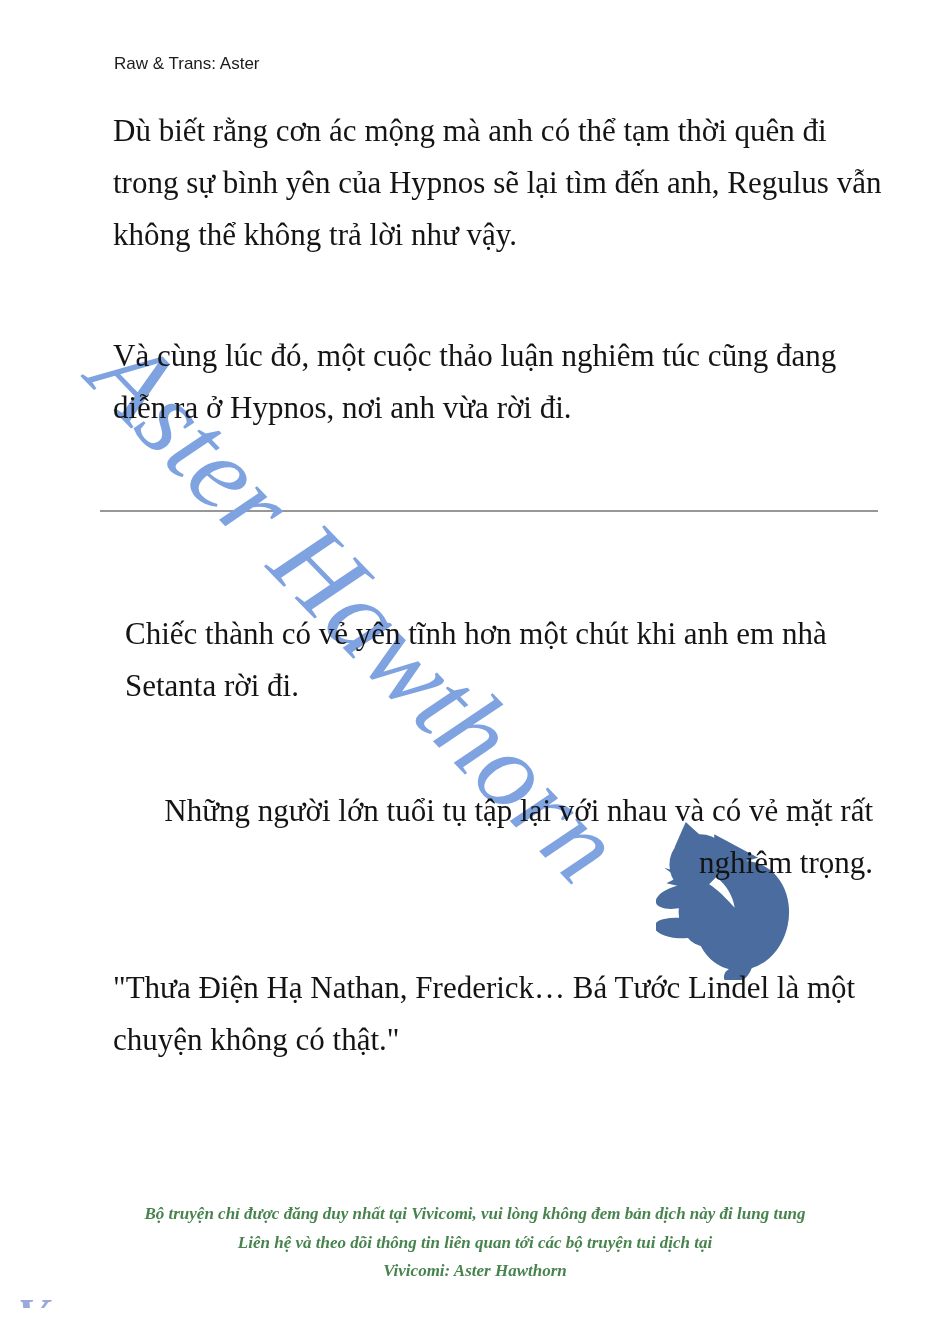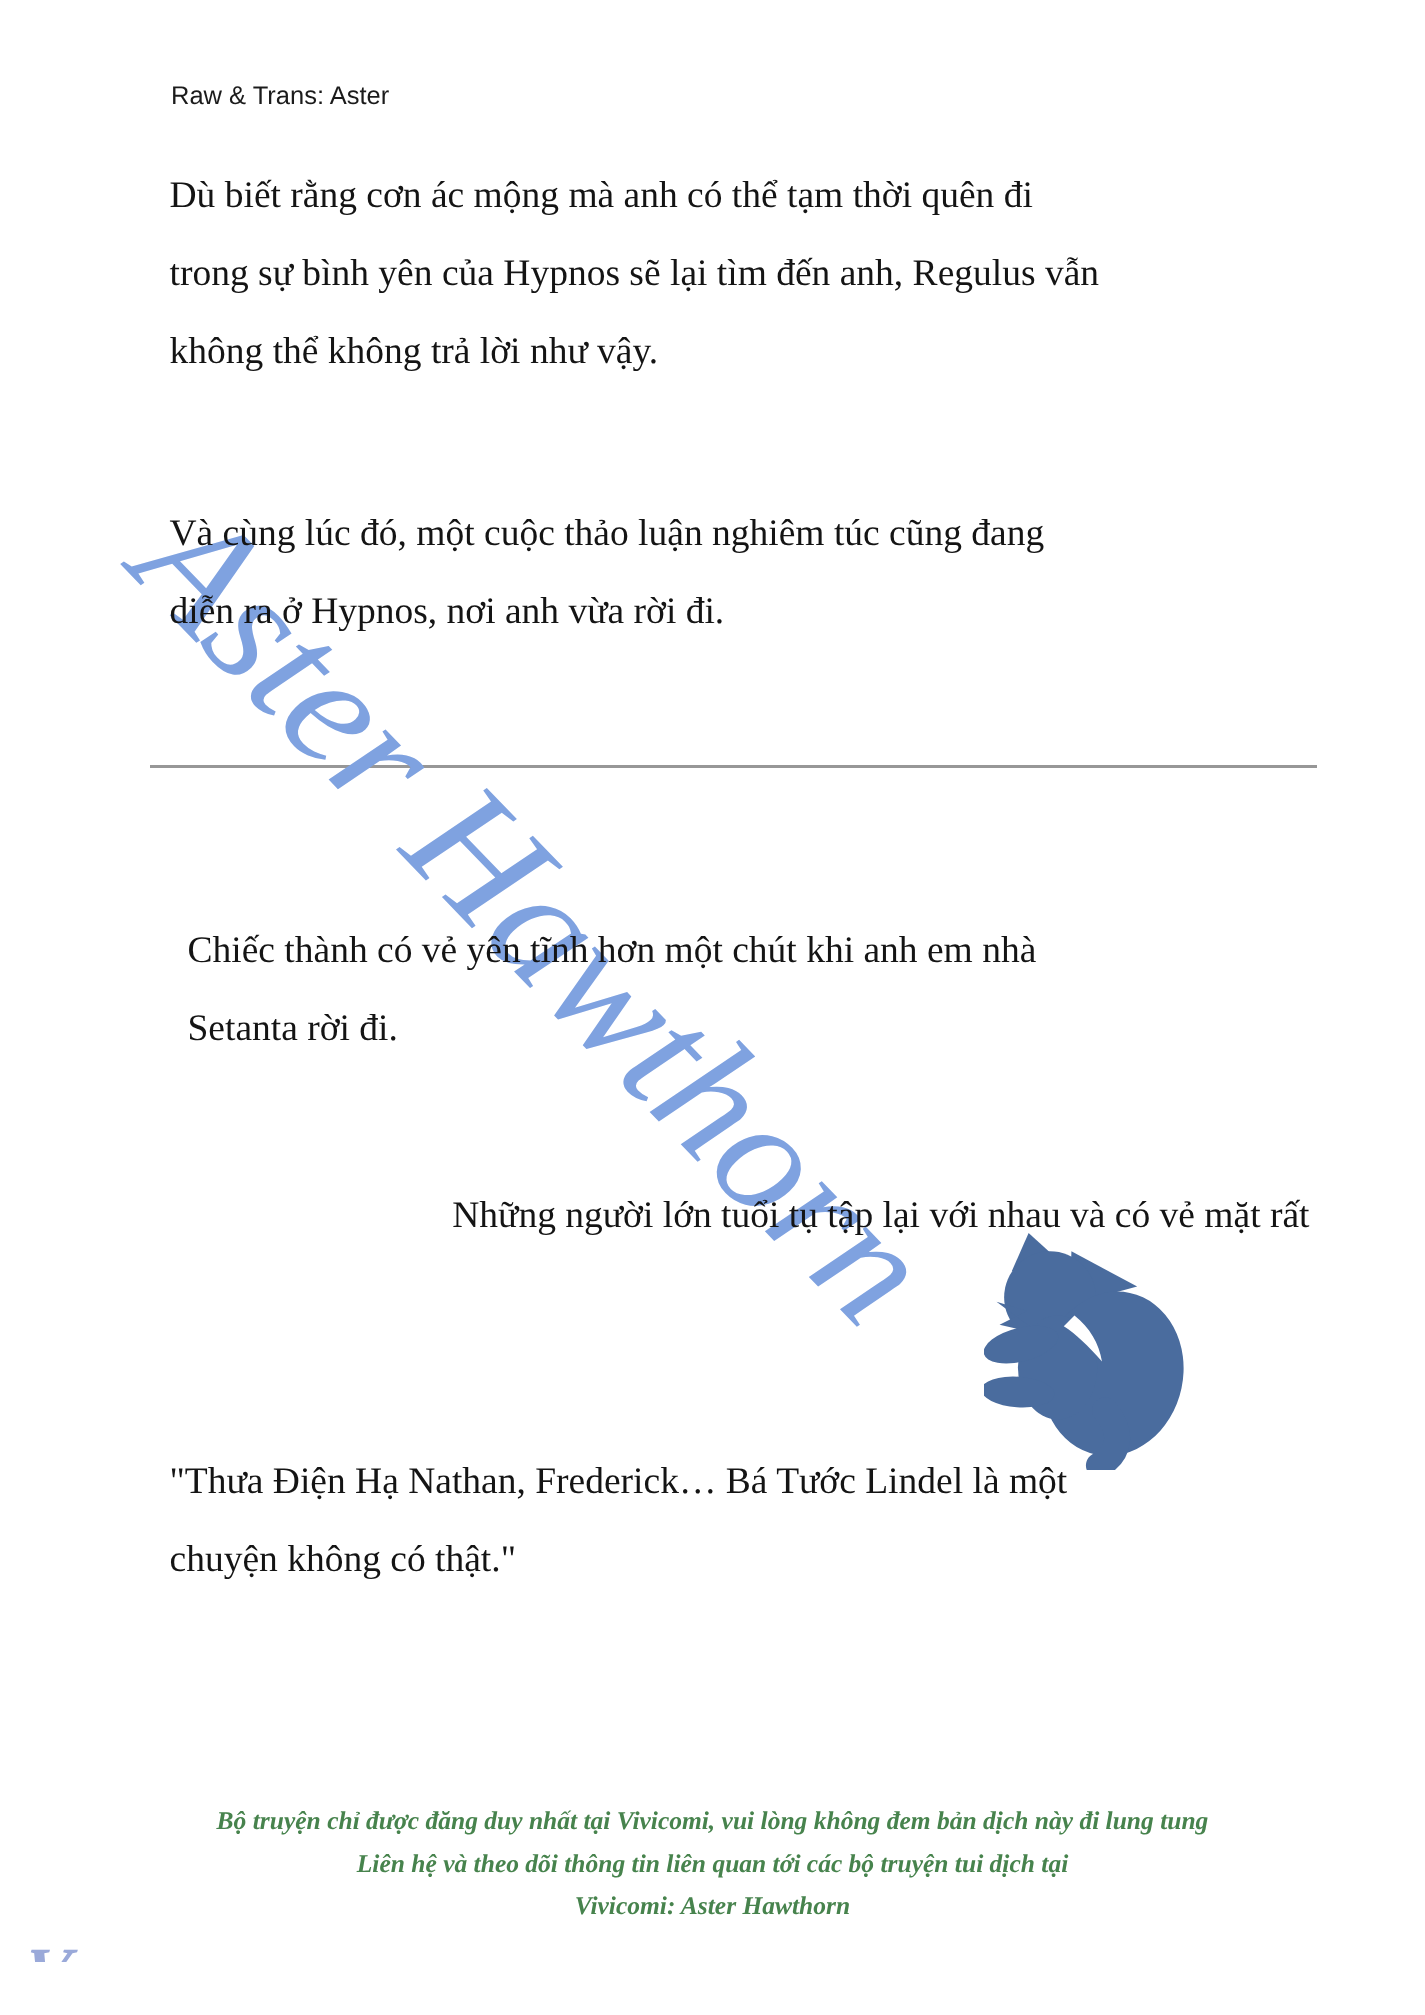--- a/index.html
+++ b/index.html
@@ -17,21 +17,21 @@
     left: 114px; top: 52px;
     font-family: "Liberation Sans", sans-serif;
     font-size: 17px; line-height: 24px;
     color: #1b1b1b;
     z-index: 2;
   }
   .para {
     position: absolute;
     left: 113px;
     width: 760px;
-    font-size: 25px;
+    font-size: 31px;
     line-height: 52px;
     z-index: 2;
   }
   .tline { white-space: nowrap; }
   #para-1 { top: 105px; }
   #para-2 { top: 330px; }
   #para-3 { top: 608px; margin-left: 12px; }
   #para-4 { top: 785px; text-align: right; }
   #para-5 { top: 962px; }
   .divider {
@@ -122,20 +122,21 @@
 
   <div class="watermark">Aster Hawthorn</div>
 
   <div class="para" id="para-3">
     <div class="tline">Chiếc thành có vẻ yên tĩnh hơn một chút khi anh em nhà</div>
     <div class="tline">Setanta rời đi.</div>
   </div>
 
   <div class="para" id="para-4">
     <div class="tline">Những người lớn tuổi tụ tập lại với nhau và có vẻ mặt rất</div>
+    <div class="tline">nghiêm trọng.</div>
   </div>
 
   <div class="cat">
     <svg viewBox="0 0 135 155" width="140" height="158" aria-hidden="true">
       <g fill="#4a6c9e">
         <polygon points="28,0 50,20 17,25"></polygon>
         <polygon points="56,12 99,35 55,47"></polygon>
         <circle cx="42" cy="42" r="30"></circle>
         <polygon points="7,45 27,51 9,60 26,64 11,73 30,62"></polygon>
         <ellipse cx="83" cy="92" rx="46" ry="54" transform="rotate(12 83 92)"></ellipse>

